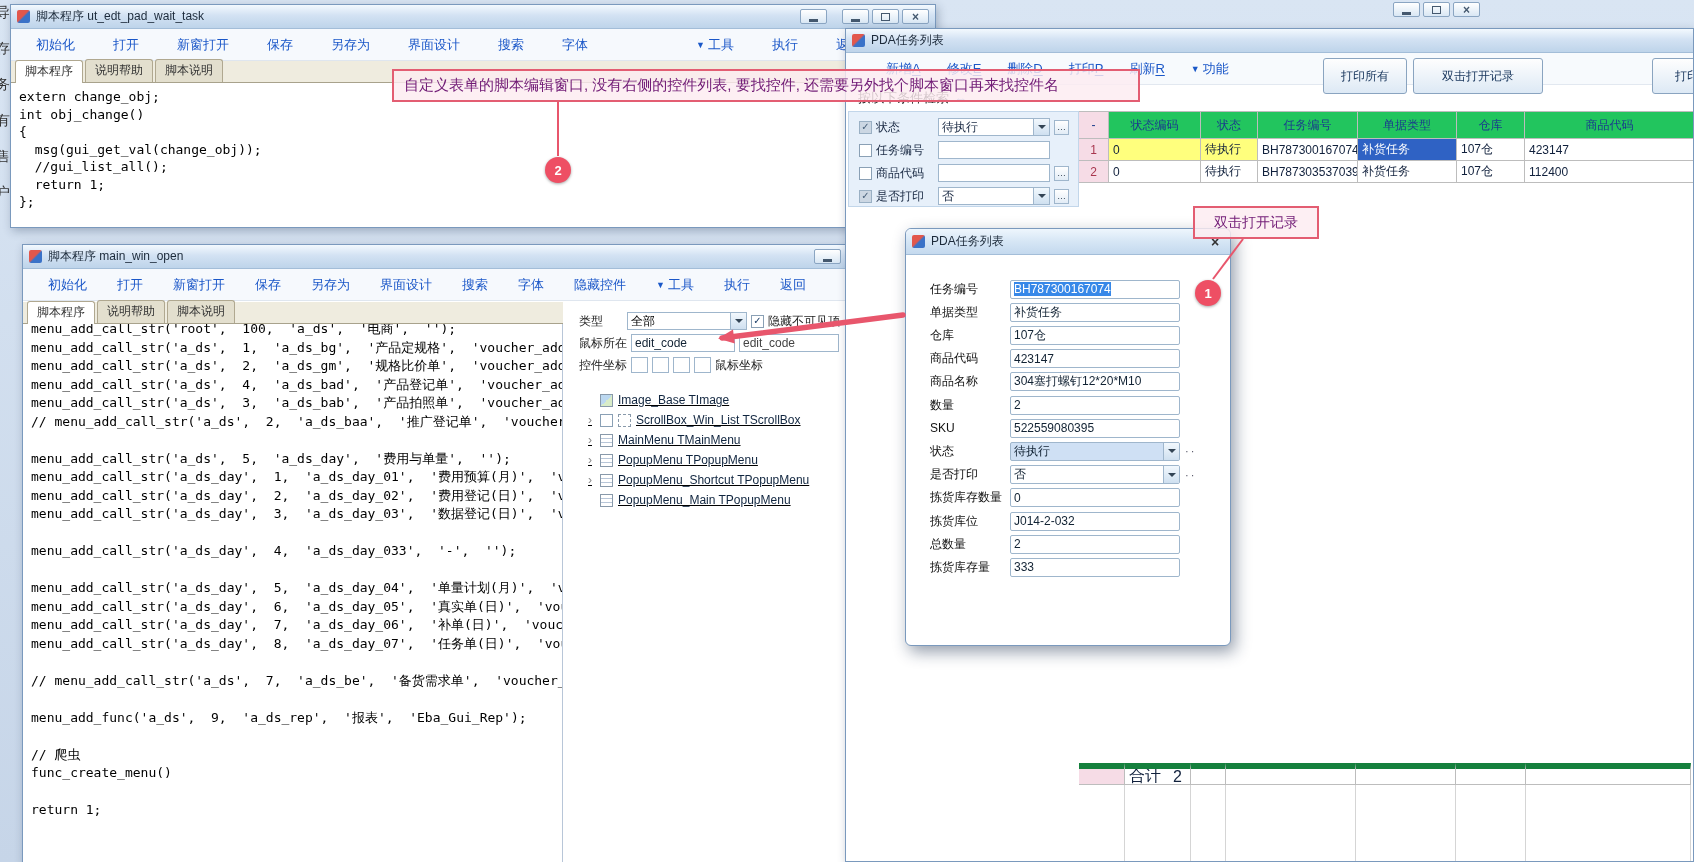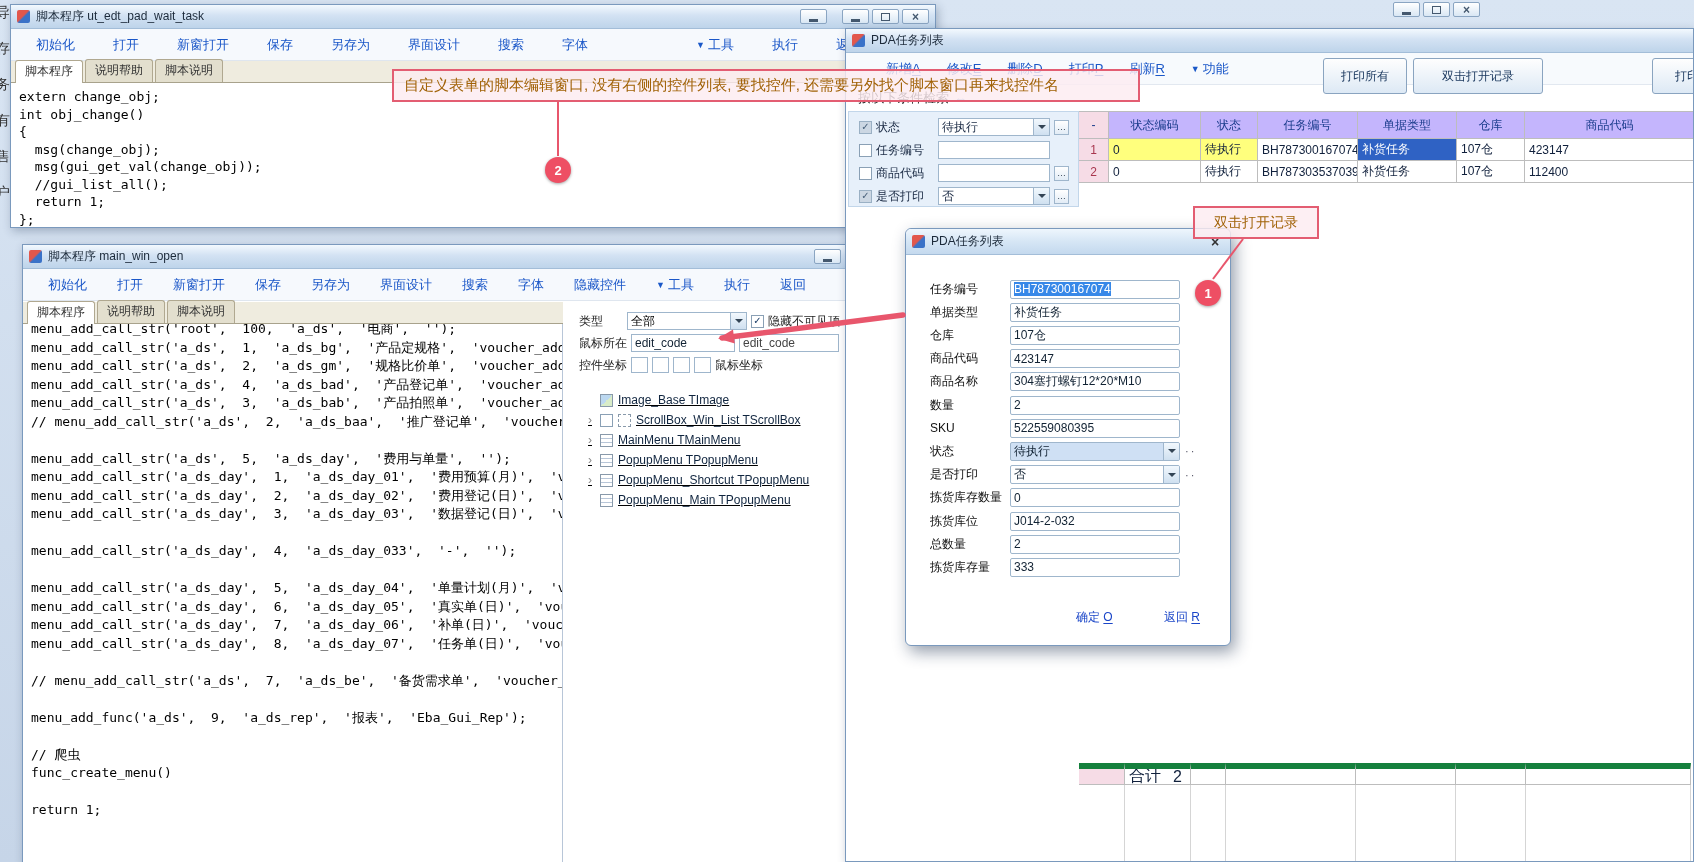--- a/index.html
+++ b/index.html
@@ -76,21 +76,21 @@
   .filterpanel{position:absolute;left:2px;top:82px;width:231px;height:96px;background:#e7f0fa;border:1px solid #c2d6ea;padding:5px 0 0 0;display:flex;flex-direction:column;gap:3px;}
   .frow{display:flex;align-items:center;height:20px;padding-left:10px;gap:4px;font-size:12px;color:#1a2a44;}
   .flabel{width:58px;}
   .fselect{width:112px;height:18px;border:1px solid #9fb6cc;background:#fff;display:inline-flex;align-items:center;position:relative;padding:0 3px;}
   .finput{width:112px;height:18px;border:1px solid #9fb6cc;background:#fff;display:inline-block;}
   .fmore{width:15px;height:15px;border:1px solid #9fb6cc;background:linear-gradient(#fff,#e2ecf6);font-size:9px;display:inline-flex;align-items:center;justify-content:center;color:#345;}
 
   .grid{position:absolute;left:233px;top:82px;font-size:12px;}
   .ghead,.grow,.gfoot,.gbelow{display:flex;}
   .gcell{border-right:1px solid #bdbdbd;border-bottom:1px solid #bdbdbd;height:22px;display:flex;align-items:center;padding-left:4px;overflow:hidden;white-space:nowrap;background:#fff;color:#10203c;}
-  .ghead .gcell{background:#c4b5fd;color:#1a3c8c;height:28px;justify-content:center;padding-left:0;border-top:1px solid #bdbdbd;}
+  .ghead .gcell{background:#22c55e;color:#1a3c8c;height:28px;justify-content:center;padding-left:0;border-top:1px solid #bdbdbd;}
   .ghead .gcell.pinkh{background:#f6dce6;}
   .gcell.rownum{background:#f6dce6;color:#a8364e;justify-content:center;padding-left:0;}
   .gcell.hl{background:#ffff7d;}
   .gcell.sel{background:#2f62c4;color:#fff;}
   .gfoot{position:absolute;left:233px;top:734px;}
   .gfoot .gcell{border-top:6px solid #15803d;}
   .gfoot .gcell.pinkc{background:#f6dce6;}
   .gbelow{position:absolute;left:233px;top:756px;bottom:0;}
   .bcell{border-right:1px solid #d5d5d5;height:100%;}
 
@@ -105,21 +105,21 @@
   .dfield.selhl .dval{background:#3788e8;color:#fff;}
   .dfield.focus{background:#cfe0f4;}
   .dfield .isel-arrow{width:16px;}
   .dmore{margin-left:5px;font-size:11px;color:#556;letter-spacing:2px;}
   .dbtns{position:absolute;top:380px;left:0;right:0;height:20px;font-size:12px;color:#1b46c8;}
   .dbtn{position:absolute;white-space:nowrap;}
   .dbtn u{text-underline-offset:2px;}
 
   
   .overlay{position:absolute;left:0;top:0;z-index:65;pointer-events:none;}
-  .note{position:absolute;border:2px solid #e35d72;background:rgba(253,236,240,.82);color:#a16207;display:flex;align-items:center;padding:13px 10px;z-index:70;white-space:nowrap;}
+  .note{position:absolute;border:2px solid #e35d72;background:rgba(253,236,240,.82);color:#701a75;display:flex;align-items:center;padding:13px 10px;z-index:70;white-space:nowrap;}
   .note2{left:392px;top:69px;width:748px;height:33px;font-size:15px;}
   .note1{left:1193px;top:206px;width:126px;height:33px;font-size:14px;justify-content:center;}
   .badge{position:absolute;width:26px;height:26px;border-radius:50%;background:#ee4f64;color:#fff;display:flex;align-items:center;justify-content:center;font-size:13px;font-weight:bold;z-index:71;box-shadow:0 1px 3px rgba(0,0,0,.35);}
   .badge2{left:545px;top:157px;}
   .badge1{left:1195px;top:280px;}
 
   
   .left-strip{position:absolute;left:0;top:0;width:12px;height:862px;z-index:5;overflow:hidden;}
   .ltab{position:absolute;left:-4px;font-size:14px;color:#333;}
   .bgbtns{position:absolute;left:1390px;top:2px;display:flex;z-index:6;}
@@ -180,21 +180,21 @@
         <span class="mi">字体</span>
         <span class="mi gap70"><span class="dn">▼</span>工具</span>
         <span class="mi">执行</span>
         <span class="mi">返回</span>
       </div>
     <div class="tabbar" id="t1">
         <span class="tab active">脚本程序</span>
         <span class="tab">说明帮助</span>
         <span class="tab">脚本说明</span>
       </div>
-    <div class="code" id="code1"><div class="cl">extern change_obj;</div><div class="cl">int obj_change()</div><div class="cl">{</div><div class="cl">  msg(change_obj);</div><div class="cl">  msg(gui_get_val(change_obj));</div><div class="cl">  //gui_list_all();</div><div class="cl">  return 1;</div><div class="cl">};</div></div>
+    <div class="code" id="code1"><div class="cl">extern change_obj;</div><div class="cl">int obj_change()</div><div class="cl">{</div><div class="cl">  msg(gui_get_val(change_obj));</div><div class="cl">  //gui_list_all();</div><div class="cl">  return 1;</div><div class="cl">};</div></div>
   </div>
 
   <div class="win win2">
     <div class="titlebar">
       <span class="app-icon"></span>
       <span class="title">脚本程序  main_win_open</span>
       <span class="winbtns">
         <span class="wbtn">
             <span class="gmin"></span>
           </span>
@@ -471,24 +471,20 @@
             <span class="dval">2</span>
           </span>
         </div>
         <div class="drow" style="top: 328.4px;">
           <span class="dlabel">拣货库存量</span>
           <span class="dfield">
             <span class="dval">333</span>
           </span>
         </div>
       </div>
-    <div class="dbtns" id="dbtns">
-        <span class="dbtn" style="left: 170px;">确定 <u>O</u></span>
-        <span class="dbtn" style="left: 258px;">返回 <u>R</u></span>
-      </div>
   </div>
 
   <svg class="overlay" width="1694" height="862">
     <defs>
       <marker id="ah" markerUnits="userSpaceOnUse" markerWidth="20" markerHeight="16" refX="14" refY="8" orient="auto">
         <path d="M2,1 L18,8 L2,15 Z" fill="#e8566c"></path>
       </marker>
     </defs>
     <line x1="558" y1="102" x2="558" y2="156" stroke="#e8566c" stroke-width="2"></line>
     <line x1="1243" y1="239" x2="1213" y2="279" stroke="#e8566c" stroke-width="2"></line>

